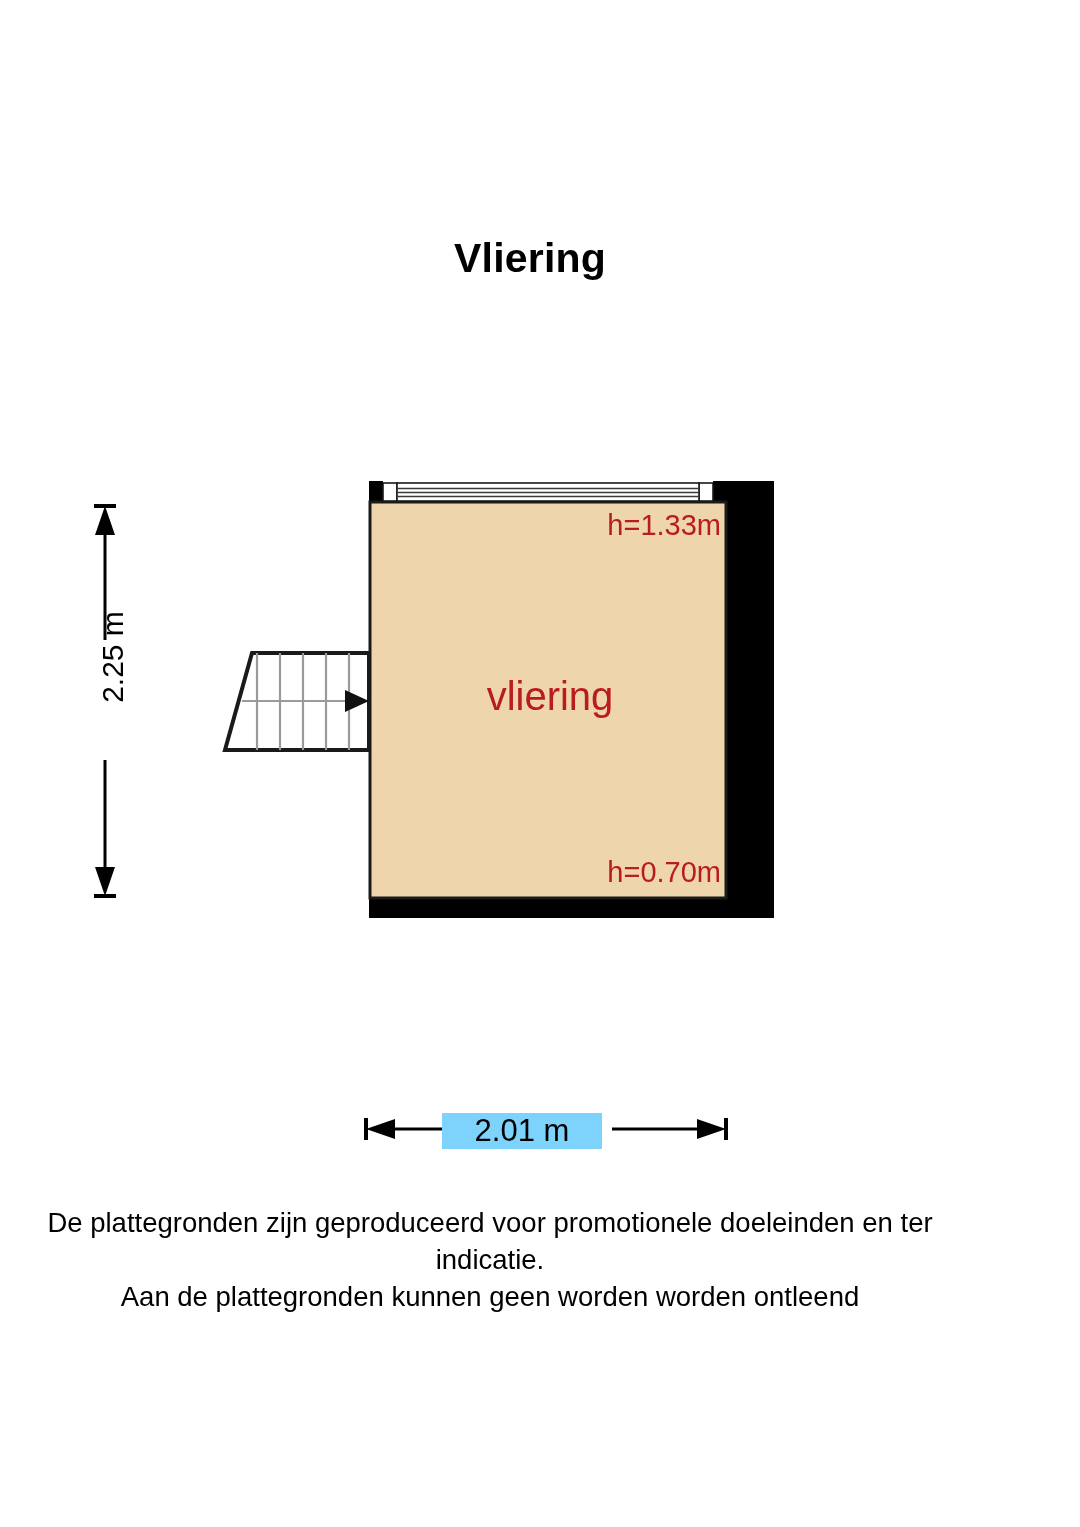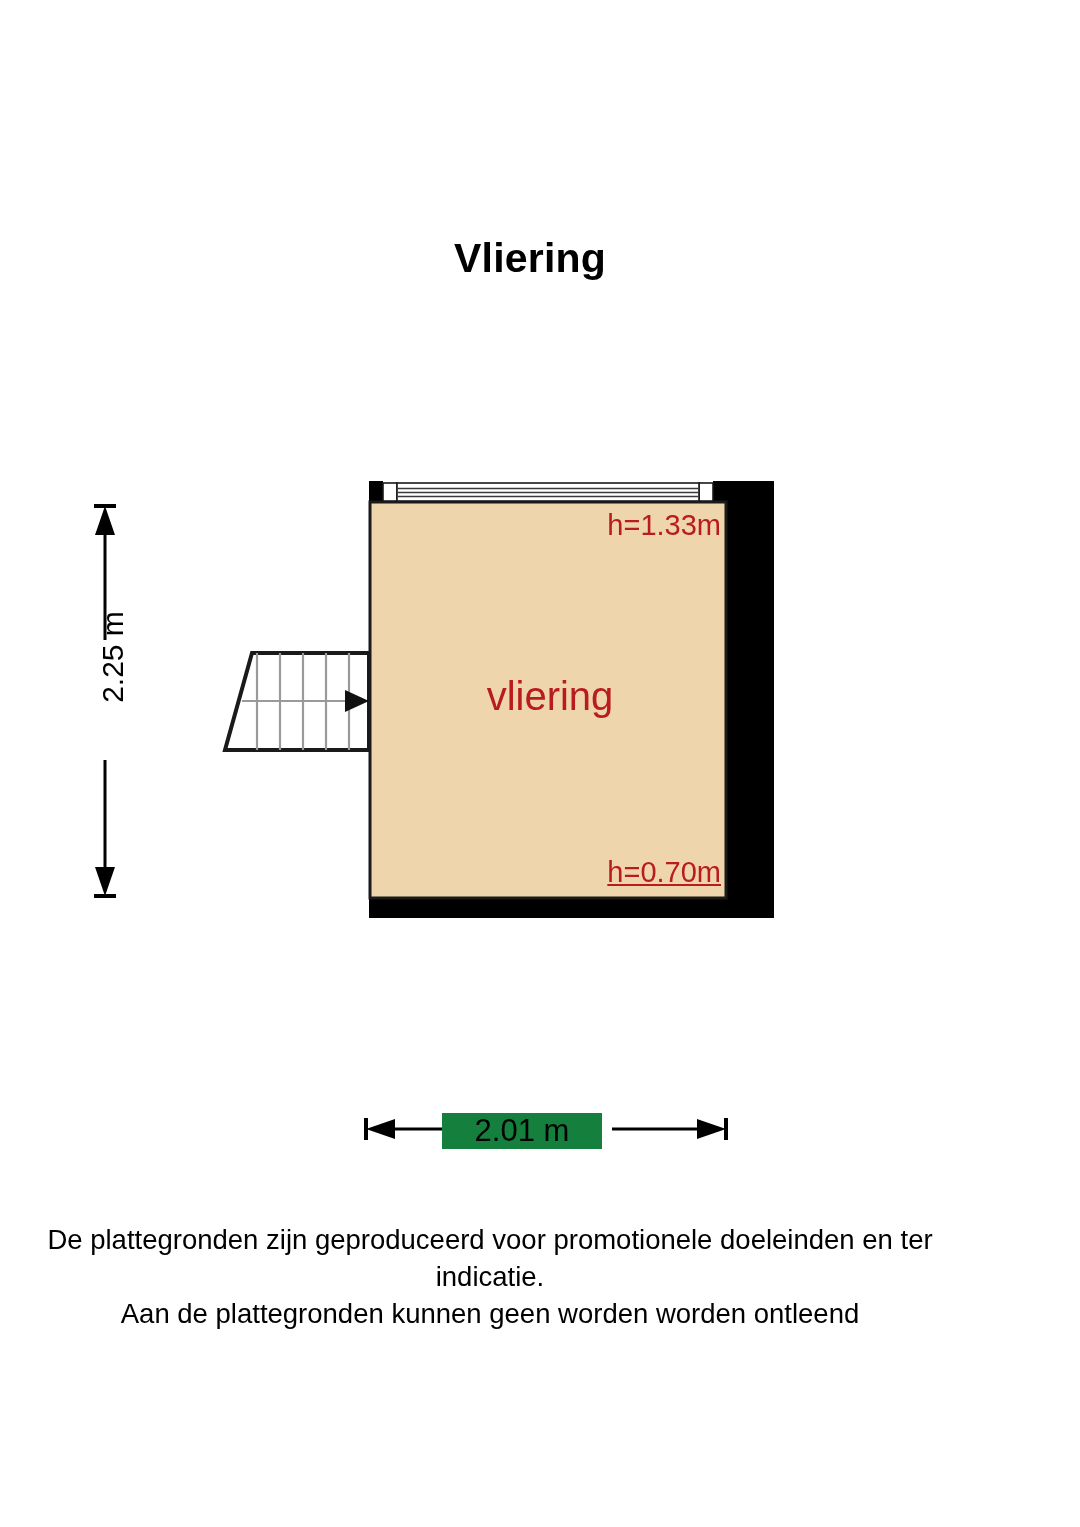--- a/index.html
+++ b/index.html
@@ -74,21 +74,20 @@
   }
   .height-top {
     left: 400px;
     top: 511px;
     width: 309px;
   }
   .height-bottom {
     left: 400px;
     top: 858px;
     width: 309px;
-    text-decoration: underline;
   }
 
   
   .dim-label-v {
     position: absolute;
     left: -4px;
     top: 640px;
     width: 210px;
     text-align: center;
     font-size: 30px;
@@ -96,34 +95,33 @@
     transform-origin: center center;
     white-space: nowrap;
   }
   .dim-label-h {
     position: absolute;
     left: 430px;
     top: 1113px;
     width: 160px;
     text-align: center;
     font-size: 31px;
-    background: #15803d;
+    background: #7dd3fc;
     white-space: nowrap;
   }
 
   
   .disclaimer {
     position: absolute;
     left: 0;
     top: 1204px;
     width: 956px;
     text-align: center;
     font-size: 27.5px;
     line-height: 1.35;
-    margin-top: 17px;
   }
   .disclaimer .line {
     display: block;
   }
 </style>
 </head>
 <body>
 
 <div id="floorplan-root">
 

